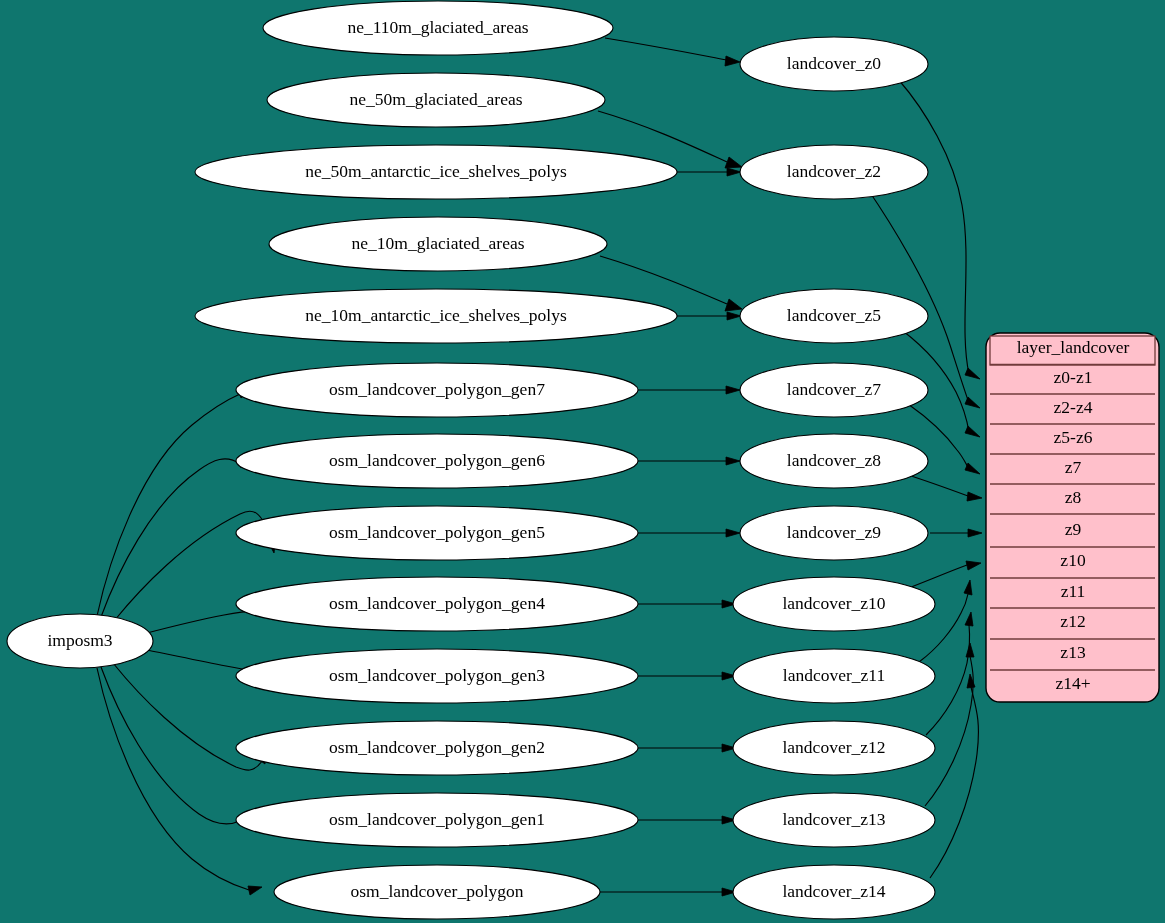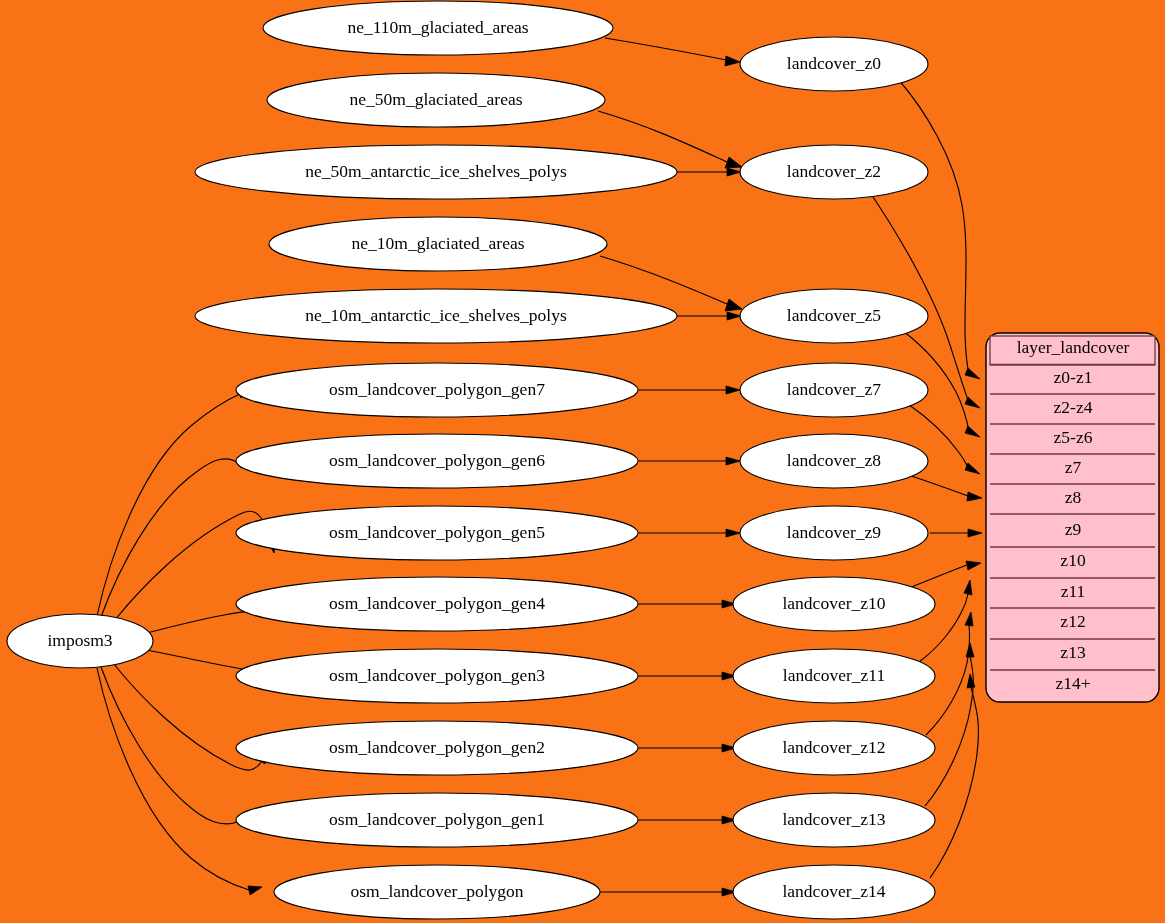--- a/index.html
+++ b/index.html
@@ -4,21 +4,21 @@
 <style>
   html, body {
     margin: 0;
     padding: 0;
     background: #ffffff;
   }
   #canvas {
     position: relative;
     width: 1165px;
     height: 923px;
-    background: #f97316;
+    background: #0f766e;
     overflow: hidden;
     font-family: "Liberation Serif", "DejaVu Serif", serif;
   }
   svg.graph {
     position: absolute;
     top: 0; left: 0;
     width: 1165px;
     height: 923px;
   }
   .node-ellipse {

